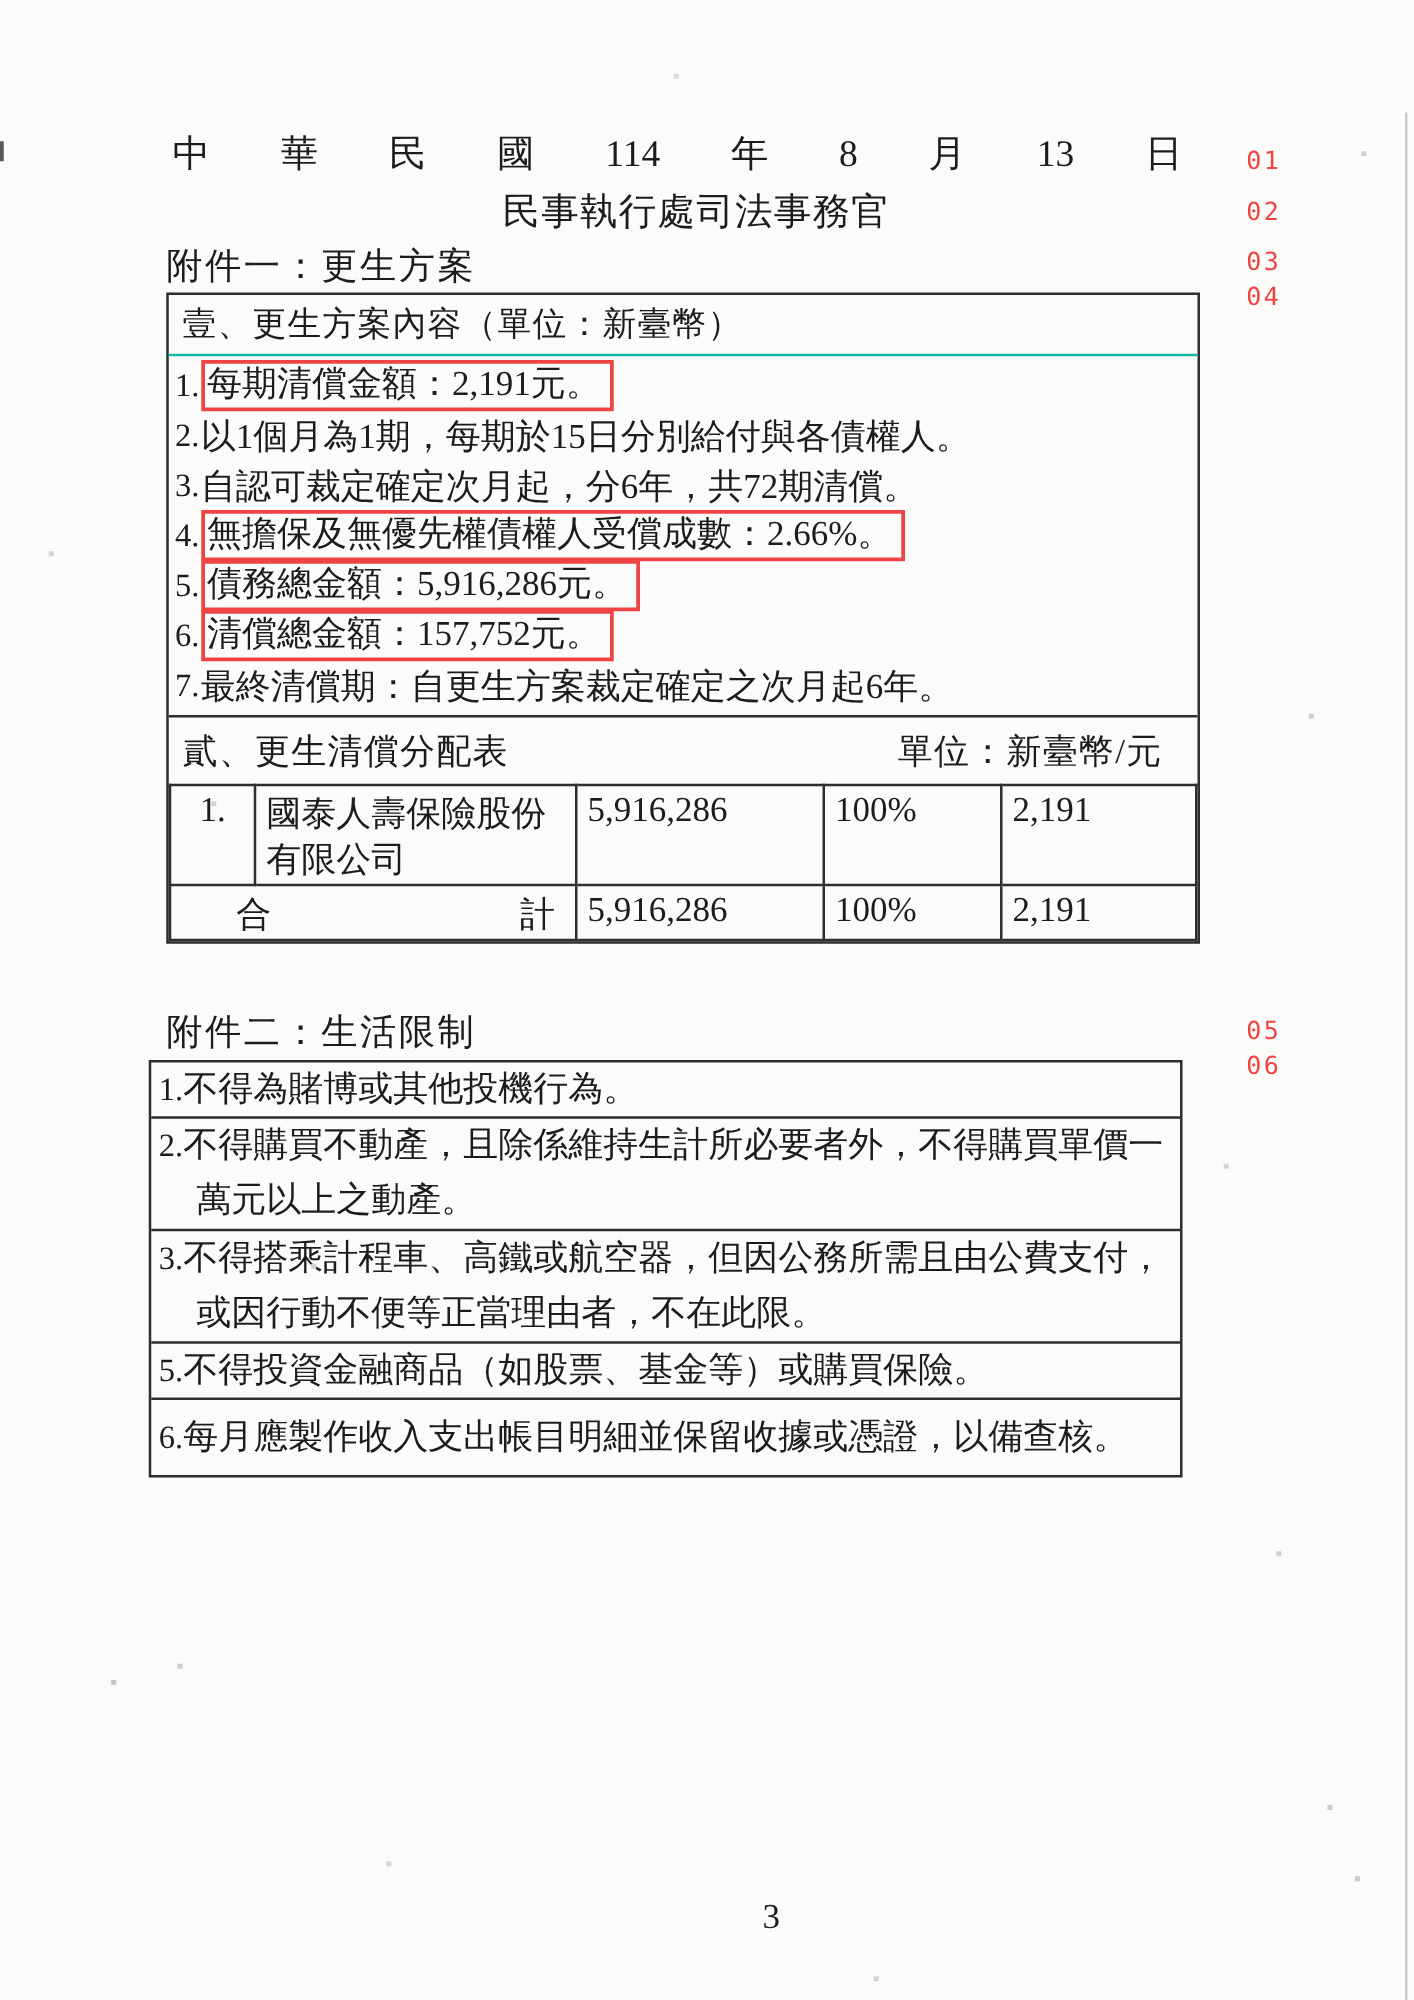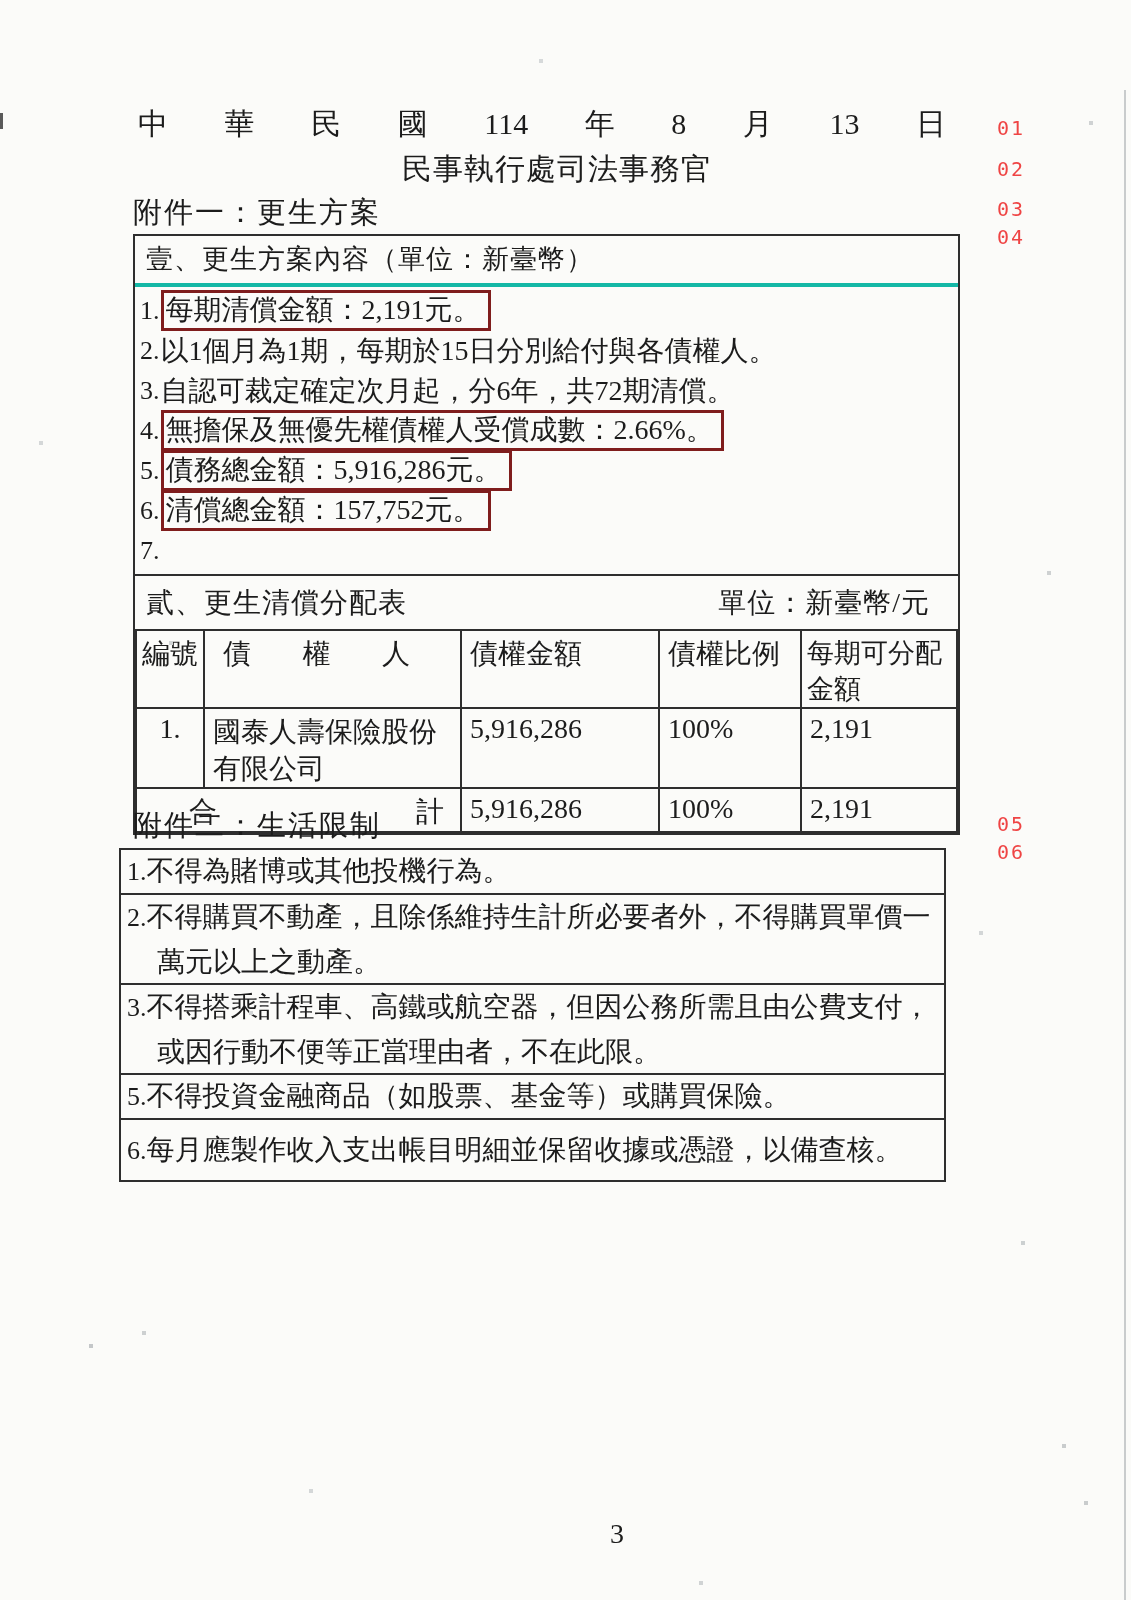--- a/index.html
+++ b/index.html
@@ -24,27 +24,27 @@
 
   
   .box1{
     left:133px;top:234px;width:823px;
     border:2px solid #2e2e2e;
     background:transparent;
   }
   .sec1-header{
     height:47px;line-height:47px;
     padding-left:11px;font-size:27px;letter-spacing:1px;
-    border-bottom:4px solid #14b8a6;
+    border-bottom:2px solid #14b8a6;
   }
   .items1{padding:4px 4px 3px 5px;}
   .item1{height:40px;display:flex;align-items:center;font-size:28px;white-space:nowrap;}
   .item1 .num{font-size:26px;padding-right:1px;}
   .hl{
-    border:3px solid #7f1d1d;
+    border:3px solid #ef4444;
     padding:0 7px 2px 2px;margin-top:-2px;
     display:inline-block;line-height:33px;
   }
   .sec2-header{
     border-top:2px solid #2e2e2e;
     height:53px;display:flex;align-items:center;justify-content:space-between;
     padding:0 28px 0 11px;font-size:28px;letter-spacing:1px;text-align:right;
   }
   table.dist{
     border-collapse:collapse;width:100%;
@@ -149,43 +149,31 @@
       <div class="item1">
         <span class="num">5.</span>
         <span class="hl">債務總金額：5,916,286元。</span>
       </div>
       <div class="item1">
         <span class="num">6.</span>
         <span class="hl">清償總金額：157,752元。</span>
       </div>
       <div class="item1">
         <span class="num">7.</span>
+        <span>最終清償期：自更生方案裁定確定之次月起6年。</span>
       </div>
     </div>
 
     <div class="sec2-header">
       <span>貳、更生清償分配表</span>
       <span>單位：新臺幣/元</span>
     </div>
 
     <table class="dist">
       <tbody>
-          <tr class="thead">
-        <td class="c1">編號</td>
-        <td class="c2">
-          <div class="cell-spread">
-            <span>債</span>
-            <span>權</span>
-            <span>人</span>
-          </div>
-        </td>
-        <td class="c3">債權金額</td>
-        <td class="c4">債權比例</td>
-        <td class="c5">每期可分配金額</td>
-      </tr>
       <tr class="trow">
         <td class="c1">1.</td>
         <td class="c2 cred">
           <div>國泰人壽保險股份</div>
           <div>有限公司</div>
         </td>
         <td class="c3">5,916,286</td>
         <td class="c4">100%</td>
         <td class="c5">2,191</td>
       </tr>

